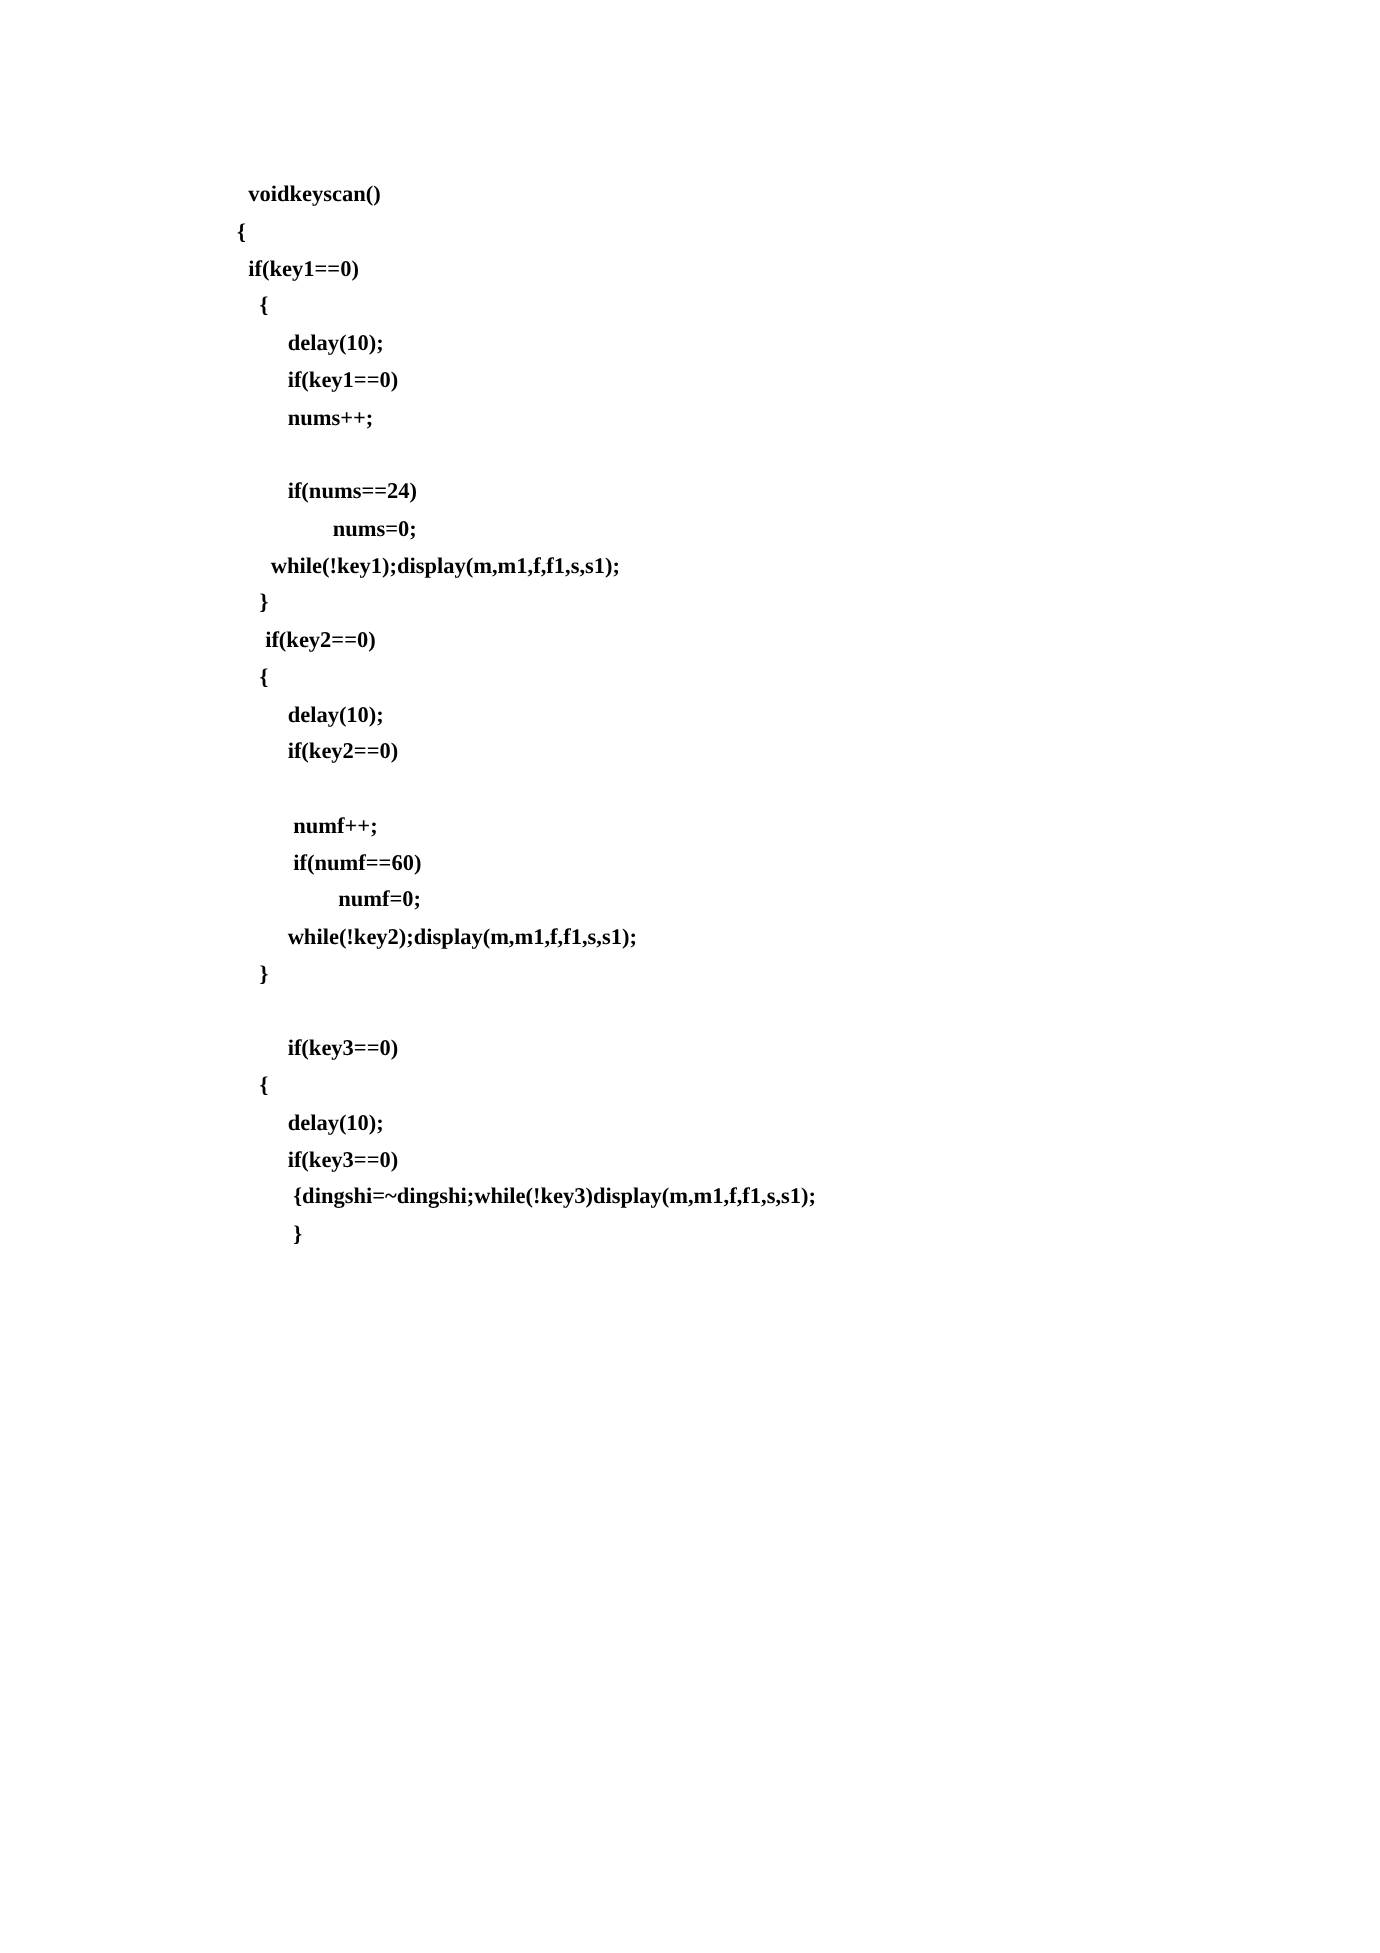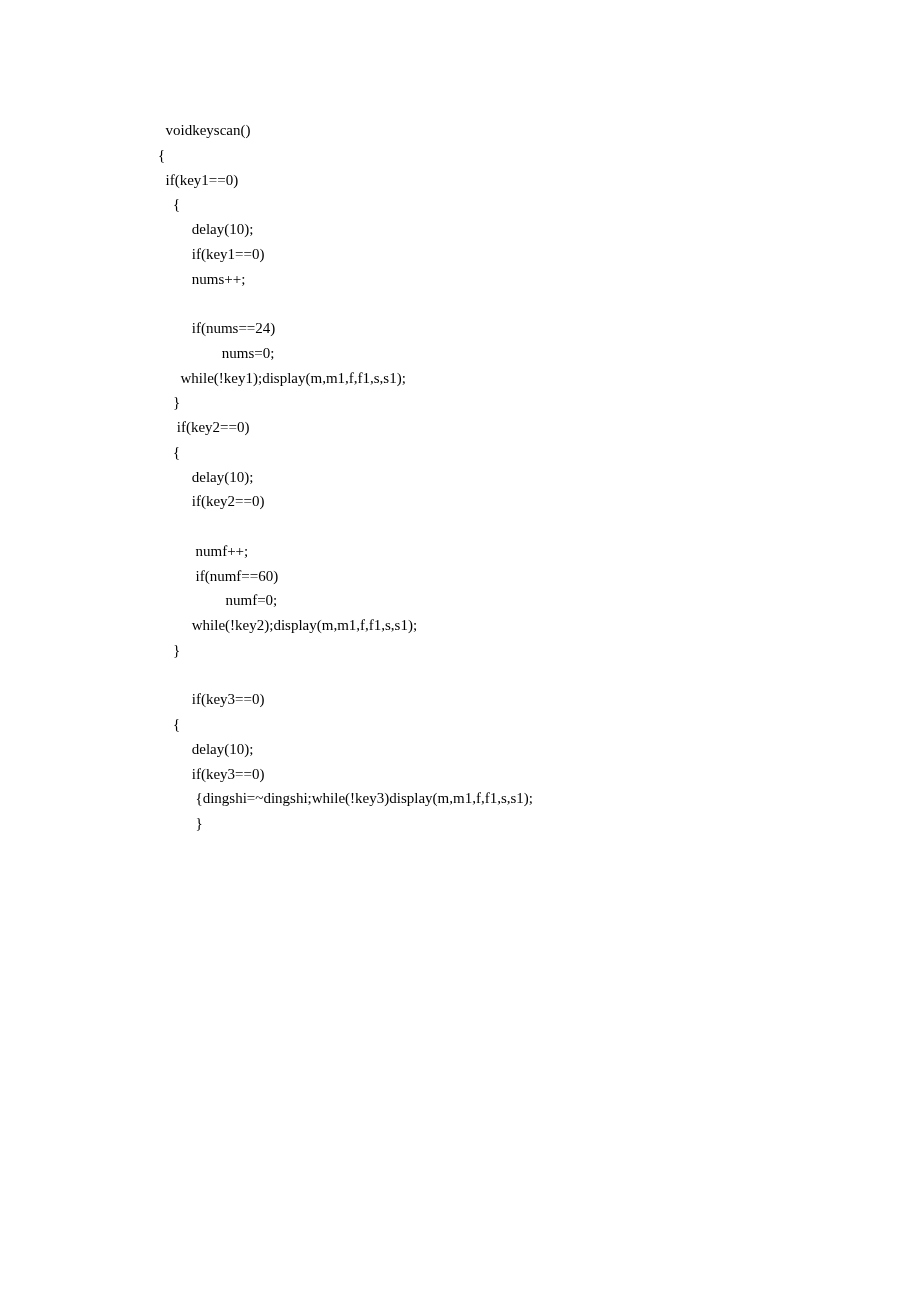--- a/index.html
+++ b/index.html
@@ -13,20 +13,21 @@
       height: 1302px;
       font-family: "Times New Roman", Times, serif;
       font-size: 15px;
       color: #000000;
       padding-top: 118px;
       padding-left: 158px;
       line-height: 1.65;
     }
     .code-block {
       white-space: pre;
+      font-weight: bold;
     }
   </style>
 </head>
 <body>
 
 <div class="code-block"><span>  voidkeyscan()</span>
 <span>{</span>
 <span>  if(key1==0)</span>
 <span>    {</span>
 <span>         delay(10);</span>

